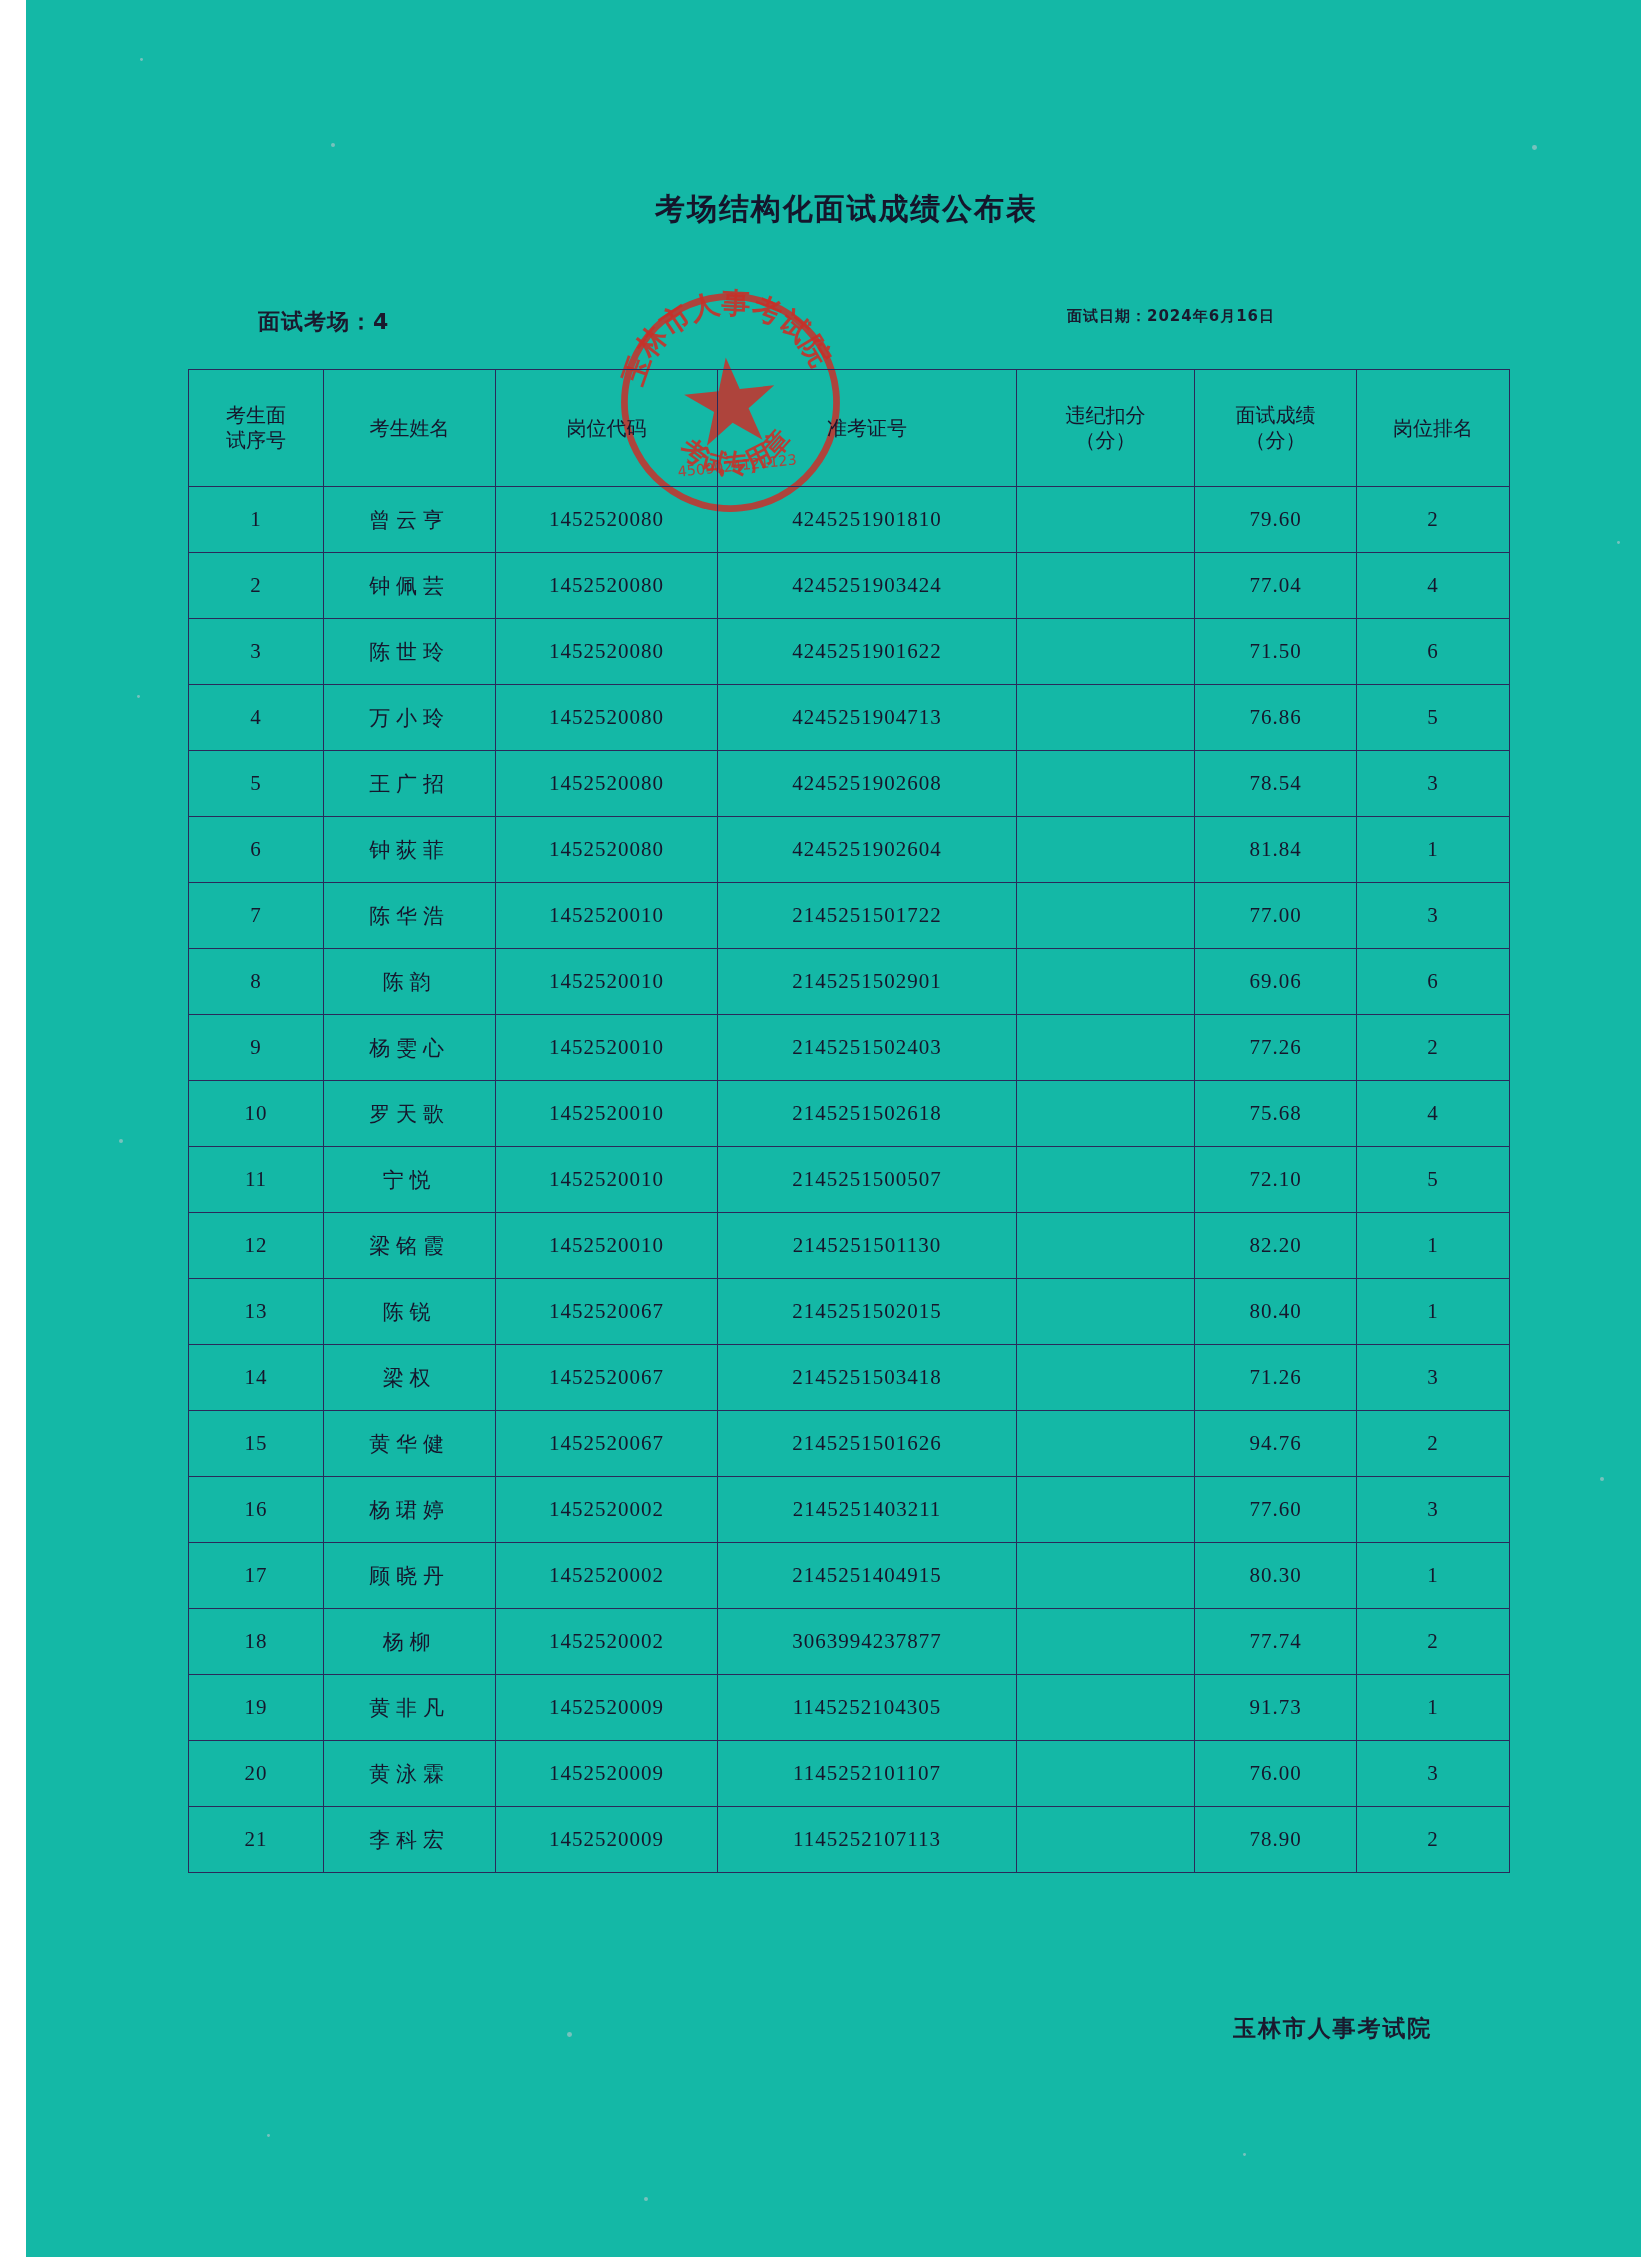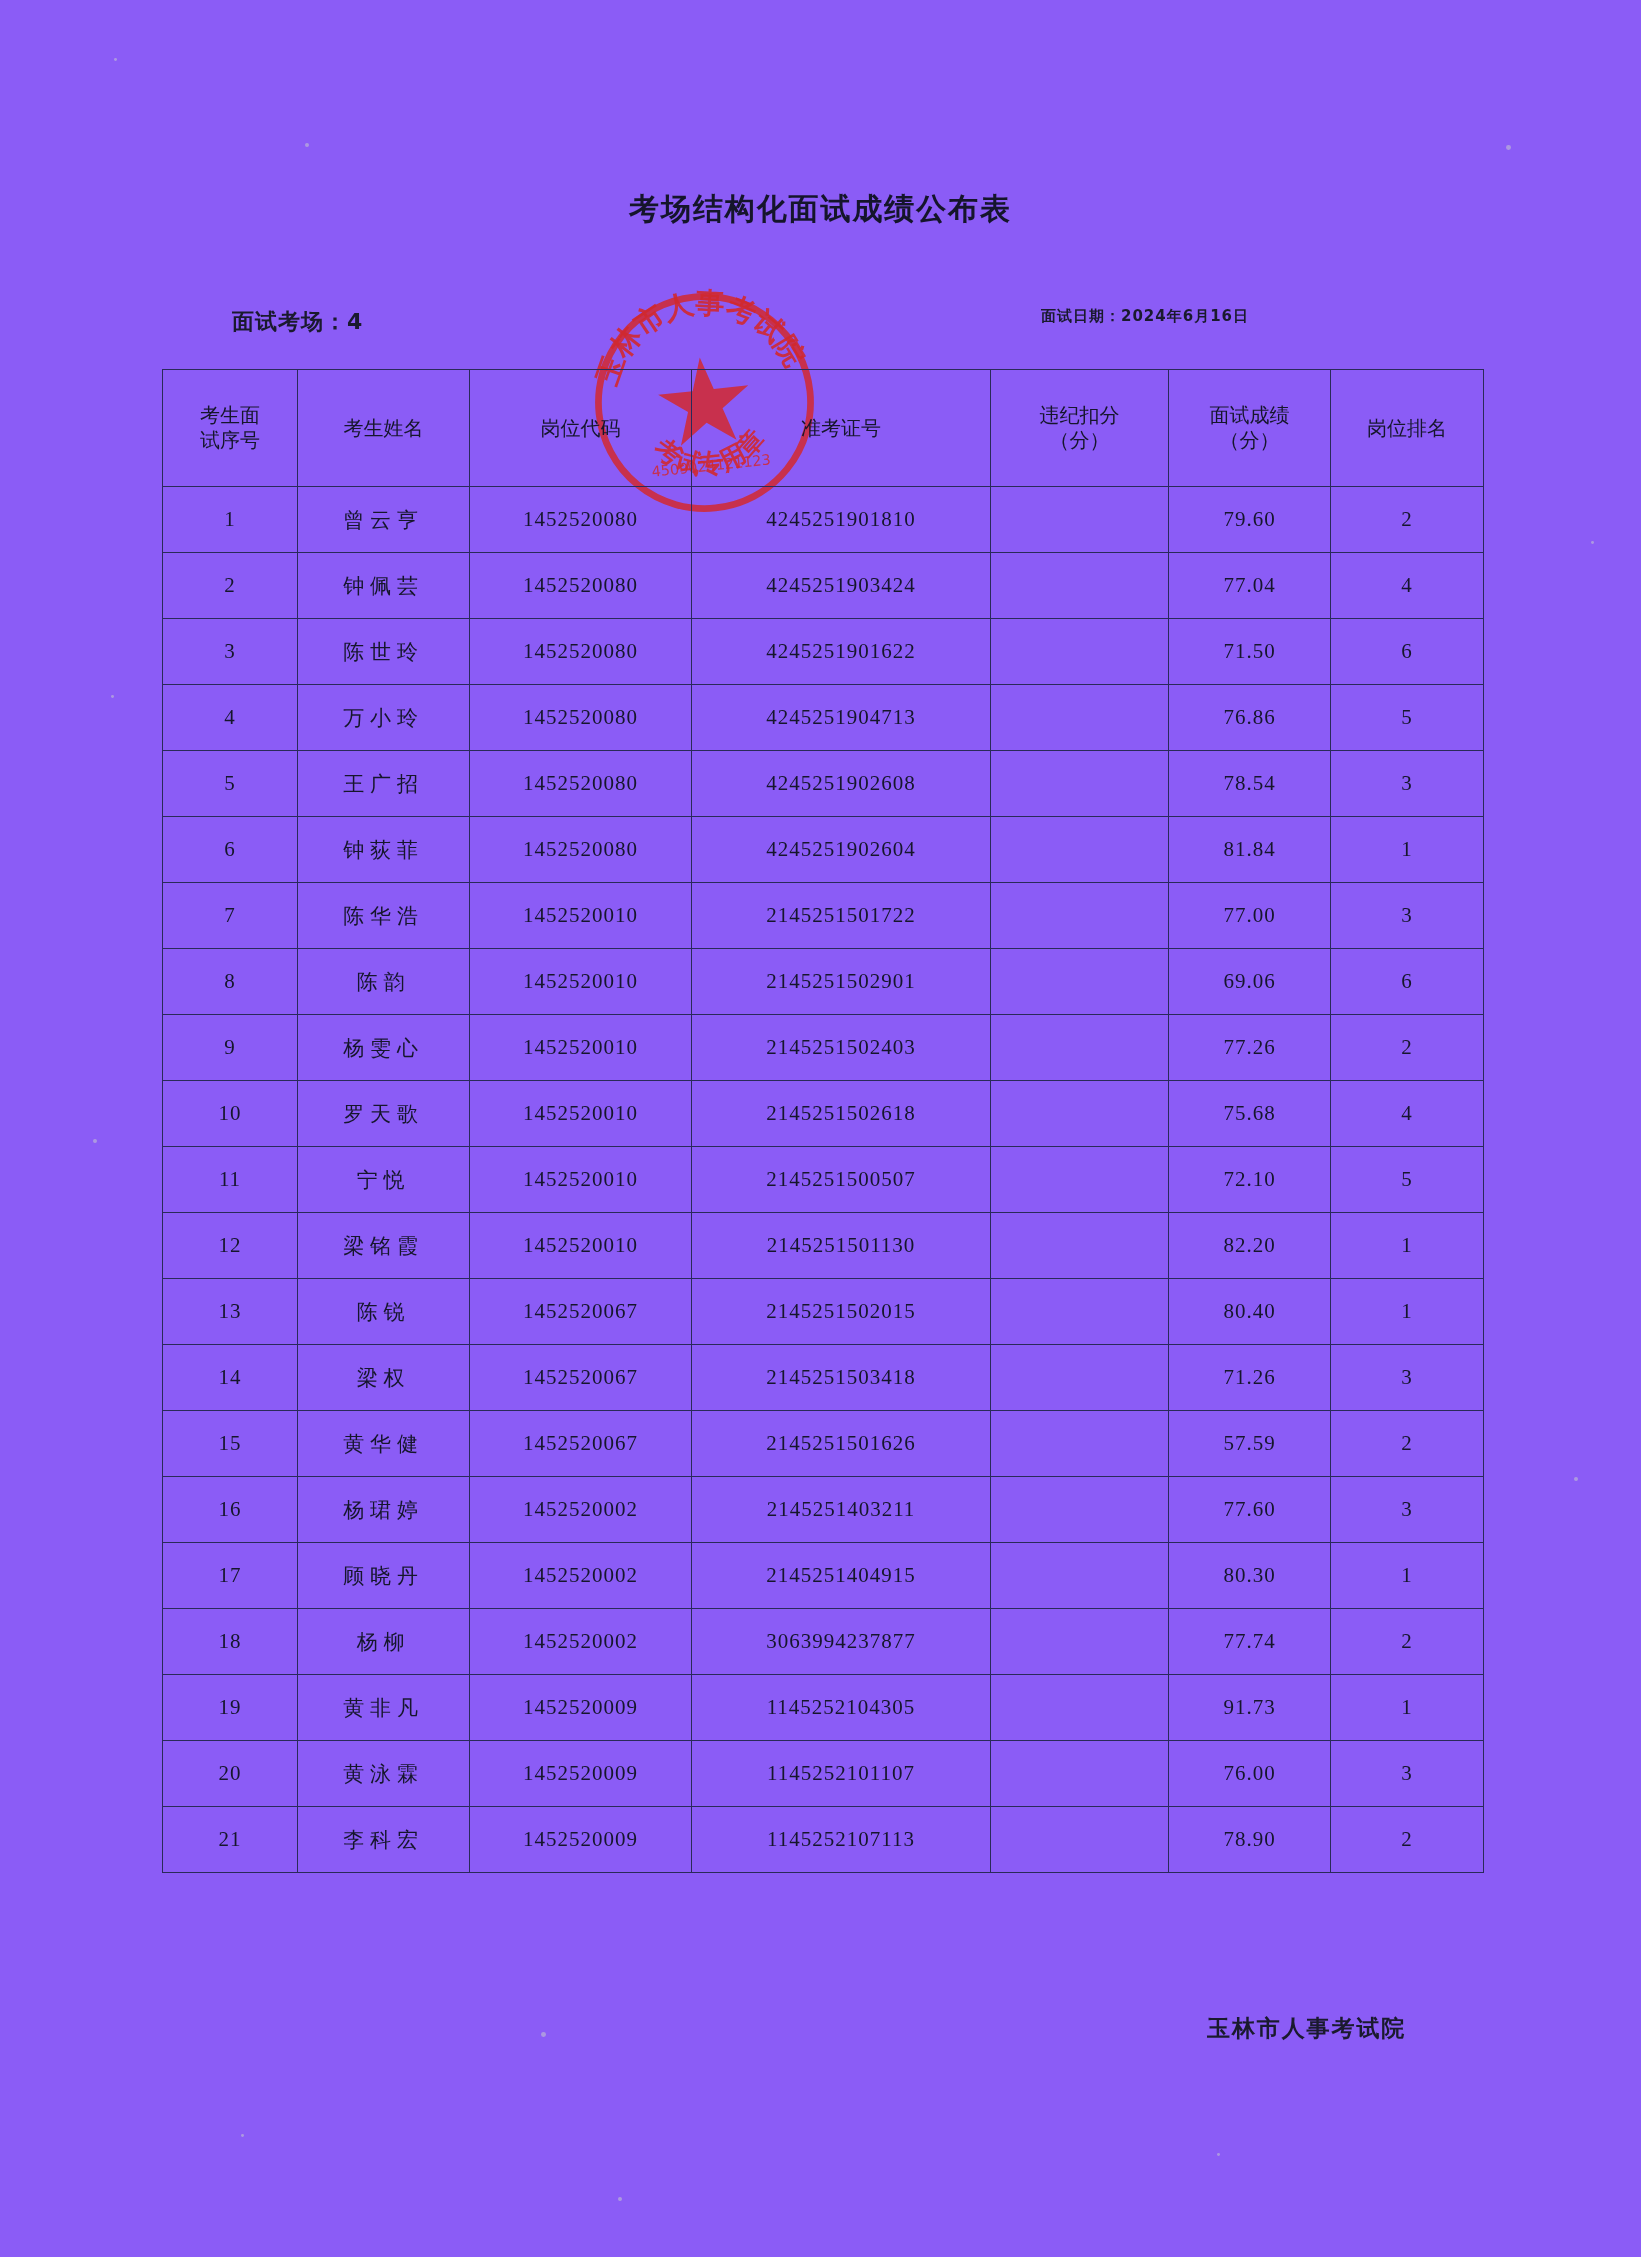--- a/index.html
+++ b/index.html
@@ -11,21 +11,22 @@
     width: 1641px;
     height: 2257px;
     position: relative;
     font-family: "Liberation Serif", serif;
     color: #1a1a2e;
     overflow: hidden;
   }
   .page {
     position: absolute;
     inset: 0;
-    background: #8b5cf6;
+    background: #14b8a6;
+    margin-left: 26px;
   }
   
   .speck {
     position: absolute;
     background: #c9cbd0;
     border-radius: 50%;
     opacity: .55;
   }
   .doc-title {
     position: absolute;
@@ -331,21 +332,21 @@
         <td></td>
         <td class="score">71.26</td>
         <td class="num">3</td>
       </tr>
       <tr>
         <td class="num">15</td>
         <td class="nm">黄华健</td>
         <td class="num">1452520067</td>
         <td class="num">2145251501626</td>
         <td></td>
-        <td class="score">57.59</td>
+        <td class="score">94.76</td>
         <td class="num">2</td>
       </tr>
       <tr>
         <td class="num">16</td>
         <td class="nm">杨珺婷</td>
         <td class="num">1452520002</td>
         <td class="num">2145251403211</td>
         <td></td>
         <td class="score">77.60</td>
         <td class="num">3</td>

